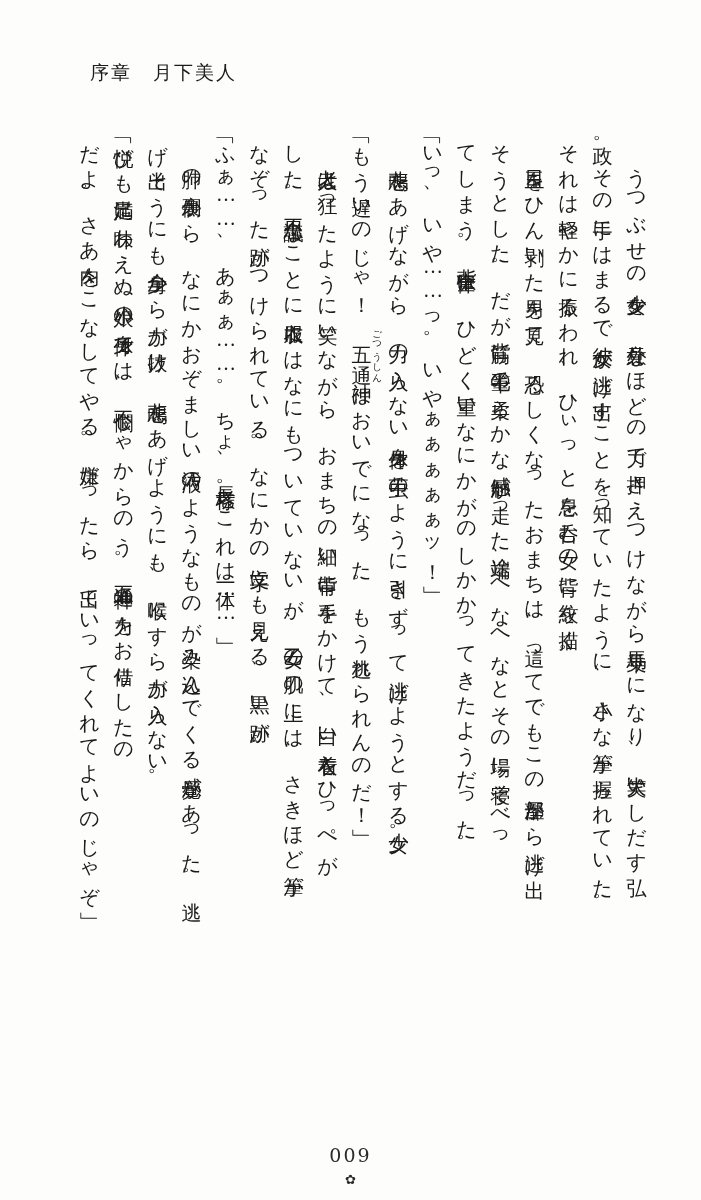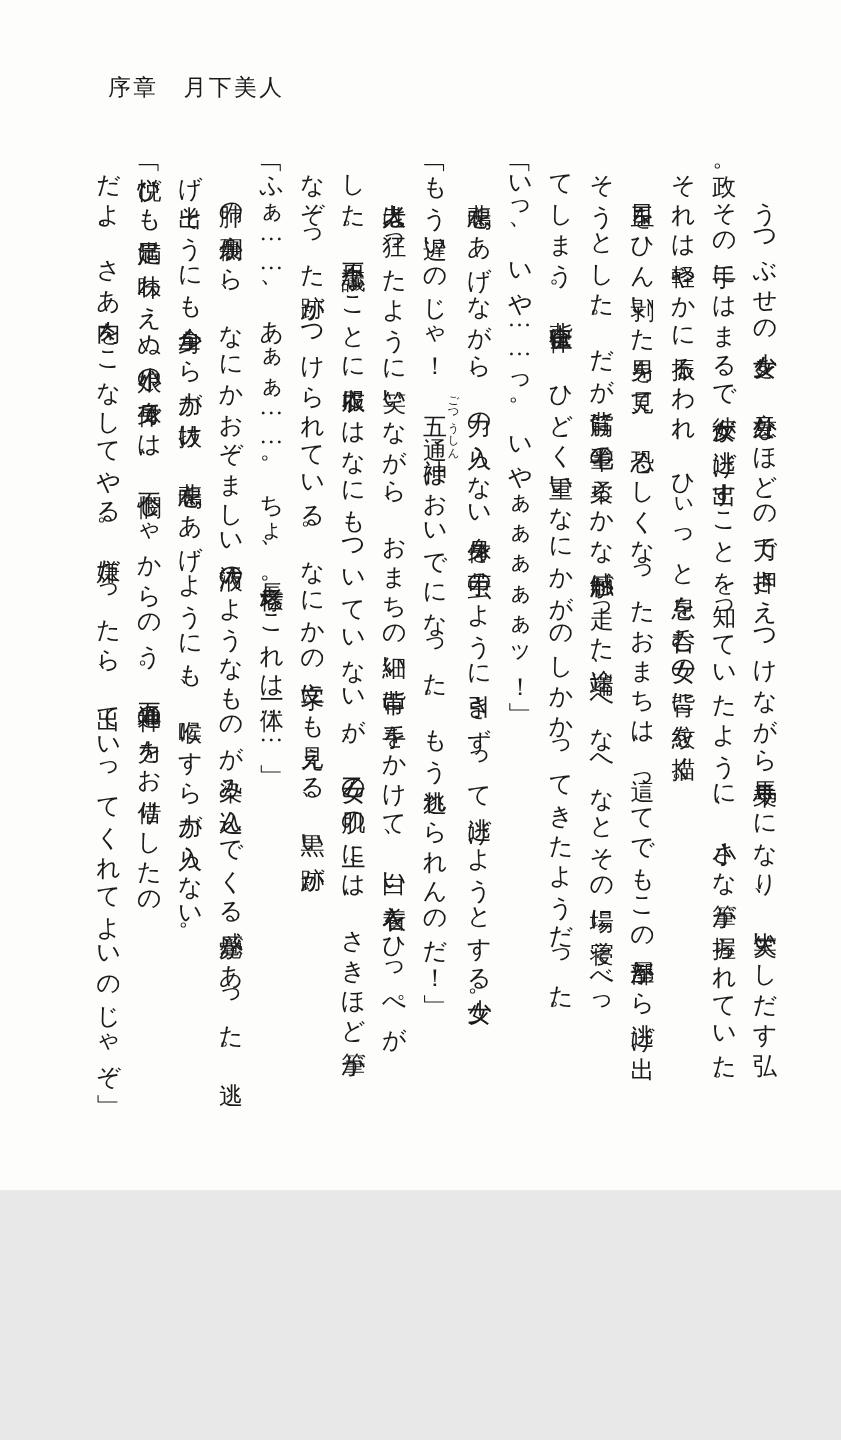--- a/index.html
+++ b/index.html
@@ -3,21 +3,21 @@
 <meta charset="utf-8">
 <style>
   html, body {
     margin: 0;
     padding: 0;
     background: #e8e8e8;
   }
   .page {
     position: relative;
     width: 701px;
-    height: 992px;
+    height: 1200px;
     margin: 0 auto;
     background: #fdfdfc;
     color: #1b1b1b;
     font-family: "Liberation Serif", "DejaVu Serif", serif;
     overflow: hidden;
   }
   .chapter-header {
     position: absolute;
     left: 90px;
     top: 60px;
@@ -90,16 +90,17 @@
     <p class="line indent">老人は狂ったように笑いながら、おまちの細い背中に手をかけて、白い着衣をひっぺが</p>
     <p class="line">した。不思議なことに衣服にはなにもついていないが、乙女の肌の上には、さきほど筆が</p>
     <p class="line">なぞった跡がつけられている。なにかの文字にも見える、黒い跡が。</p>
     <p class="line">「ふぁ……、あぁぁ……。ちょ、長老様。これは一体……」</p>
     <p class="line indent">肺の裏側から、なにかおぞましい汚液のようなものが染み込んでくる感覚があった。逃</p>
     <p class="line">げ出そうにも全身から力が抜け、悲鳴をあげようにも、喉にすら力が入らない。</p>
     <p class="line">「悦びも満足に味わえぬ小娘の身体では、不憫じゃからのう。五通神の力をお借りしたの</p>
     <p class="line">だよ。さあ肉をこなしてやる。嫌だったら、出ていってくれてよいのじゃぞ」</p>
   </div>
 
+  <div class="page-number">009</div>
 
   <div class="ornament">✿</div>
 
 </div>
 
 </body></html>

